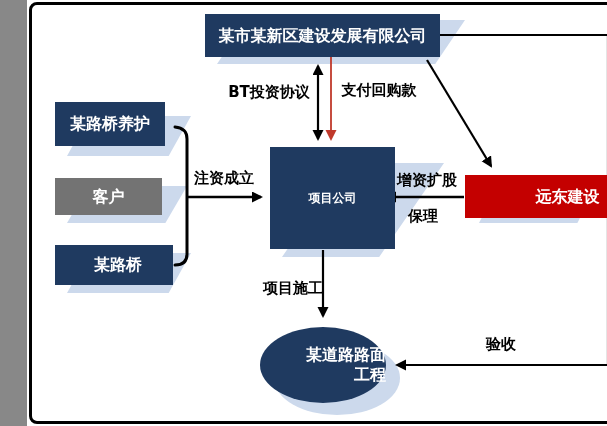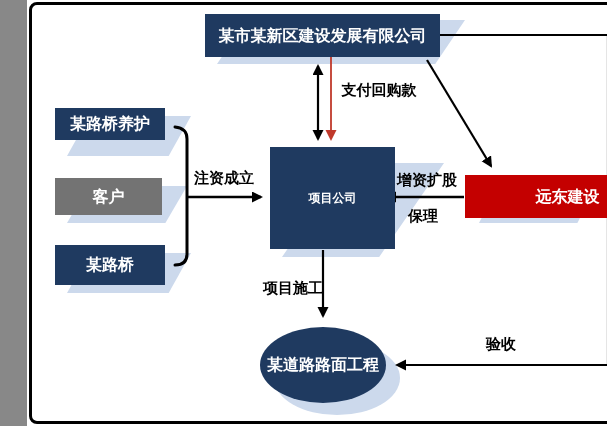--- a/index.html
+++ b/index.html
@@ -16,21 +16,21 @@
   .shadow{position:absolute;background:#ccd9ec;z-index:1;}
   .shadow.ell{border-radius:50%;}
   .lines{position:absolute;left:0;top:0;z-index:2;}
   .node{
     position:absolute;z-index:3;display:flex;align-items:center;justify-content:center;
     color:#fff;font-weight:bold;text-align:center;line-height:1.25;
   }
   .navy{background:#1f3a60;}
   .orange{background:#737373;}
   .redbox{background:#c40000;padding-left:48px;}
-  .ellipse{border-radius:50%;flex-direction:row;}
+  .ellipse{border-radius:50%;flex-direction:column;align-items:flex-end;}
   .elabel{
     position:absolute;z-index:4;transform:translate(-50%,-50%);
     color:#000;font-weight:bold;font-size:15px;white-space:nowrap;text-align:center;
   }
   .elabel.wrap{white-space:normal;font-size:13.5px;line-height:1.45;}
 </style>
 </head>
 <body>
 
 <div class="stage">
@@ -59,45 +59,46 @@
     <path d="M148,127 Q160,128 160,139 L160,254 Q160,265 148,265" fill="none" stroke="#000" stroke-width="3" stroke-linecap="round"></path>
     <line x1="160" y1="197" x2="234" y2="197" stroke="#000" stroke-width="2.4" marker-end="url(#ab)"></line>
     <line x1="296" y1="250" x2="296" y2="316" stroke="#000" stroke-width="2.2" marker-end="url(#ab)"></line>
     <path d="M413,35 L581,35 L581,365 L370,365" fill="none" stroke="#000" stroke-width="2.2" marker-end="url(#ab)"></path>
   </svg>
 
   <div class="node navy" style="left:178px;top:14px;width:235px;height:43px;font-size:16px;">
     <span>某市某新区建设发展有限公司</span>
   </div>
 
-  <div class="node navy" style="left:28px;top:108px;width:110px;height:32px;font-size:16px;">
+  <div class="node navy" style="left:28px;top:102px;width:110px;height:44px;font-size:16px;">
     <span>某路桥养护</span>
   </div>
 
   <div class="node orange" style="left:28px;top:178px;width:107px;height:37px;font-size:16px;">
     <span>客户</span>
   </div>
 
-  <div class="node navy" style="left:28px;top:245px;width:110px;height:40px;font-size:16px;">
+  <div class="node navy" style="left:28px;top:245px;width:110px;height:40px;font-size:16px;padding-left:8px;">
     <span>某路桥</span>
   </div>
 
   <div class="node navy" style="left:243px;top:147px;width:125px;height:102px;font-size:12px;">
     <span>项目公司</span>
   </div>
 
   <div class="node redbox" style="left:438px;top:175px;width:109px;height:43px;font-size:16px;">
     <span>远东建设</span>
   </div>
 
   <div class="node navy ellipse" style="left:233px;top:327px;width:126px;height:76px;font-size:16px;">
     <span>某道路路面</span>
     <span>工程</span>
   </div>
 
+  <div class="elabel" style="left:242px;top:92px;">BT投资协议</div>
   <div class="elabel" style="left:352px;top:90px;">支付回购款</div>
   <div class="elabel" style="left:197px;top:178px;">注资成立</div>
   <div class="elabel" style="left:400px;top:180px;">增资扩股</div>
   <div class="elabel" style="left:396px;top:216px;">保理</div>
   <div class="elabel" style="left:266px;top:288px;">项目施工</div>
   <div class="elabel" style="left:474px;top:344px;">验收</div>
 
   <div class="frame"></div>
 </div>
 

